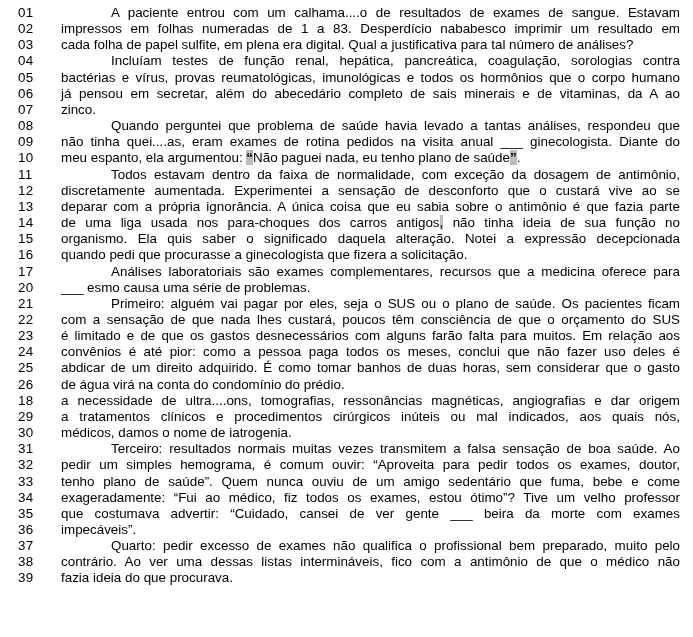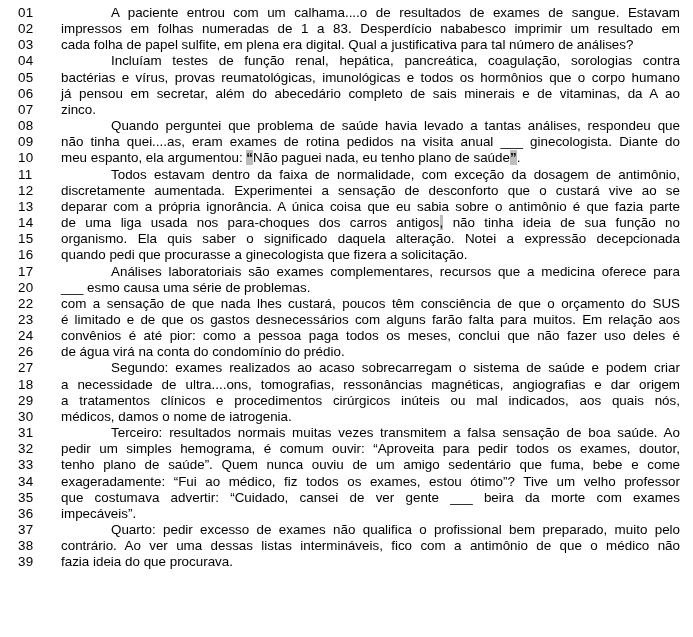--- a/index.html
+++ b/index.html
@@ -120,39 +120,43 @@
       <span class="text">quando pedi que procurasse a ginecologista que fizera a solicitação.</span>
     </div>
     <div class="line indent">
       <span class="num">17</span>
       <span class="text">Análises laboratoriais são exames complementares, recursos que a medicina oferece para</span>
     </div>
     <div class="line last">
       <span class="num">20</span>
       <span class="text">___ esmo causa uma série de problemas.</span>
     </div>
+    <div class="line indent">
+      <span class="num">21</span>
+      <span class="text">Primeiro: alguém vai pagar por eles, seja o SUS ou o plano de saúde. Os pacientes ficam</span>
+    </div>
     <div class="line">
       <span class="num">22</span>
       <span class="text">com a sensação de que nada lhes custará, poucos têm consciência de que o orçamento do SUS</span>
     </div>
     <div class="line">
       <span class="num">23</span>
       <span class="text">é limitado e de que os gastos desnecessários com alguns farão falta para muitos. Em relação aos</span>
     </div>
     <div class="line">
       <span class="num">24</span>
       <span class="text">convênios é até pior: como a pessoa paga todos os meses, conclui que não fazer uso deles é</span>
     </div>
+    <div class="line">
+      <span class="num">25</span>
+      <span class="text">abdicar de um direito adquirido. É como tomar banhos de duas horas, sem considerar que o gasto</span>
+    </div>
     <div class="line last">
       <span class="num">26</span>
       <span class="text">de água virá na conta do condomínio do prédio.</span>
-    </div>
-    <div class="line indent">
-      <span class="num">27</span>
-      <span class="text">Segundo: exames realizados ao acaso sobrecarregam o sistema de saúde e podem criar</span>
     </div>
     <div class="line">
       <span class="num">18</span>
       <span class="text">a necessidade de ultra....ons, tomografias, ressonâncias magnéticas, angiografias e dar origem</span>
     </div>
     <div class="line">
       <span class="num">29</span>
       <span class="text">a tratamentos clínicos e procedimentos cirúrgicos inúteis ou mal indicados, aos quais nós,</span>
     </div>
     <div class="line last">

